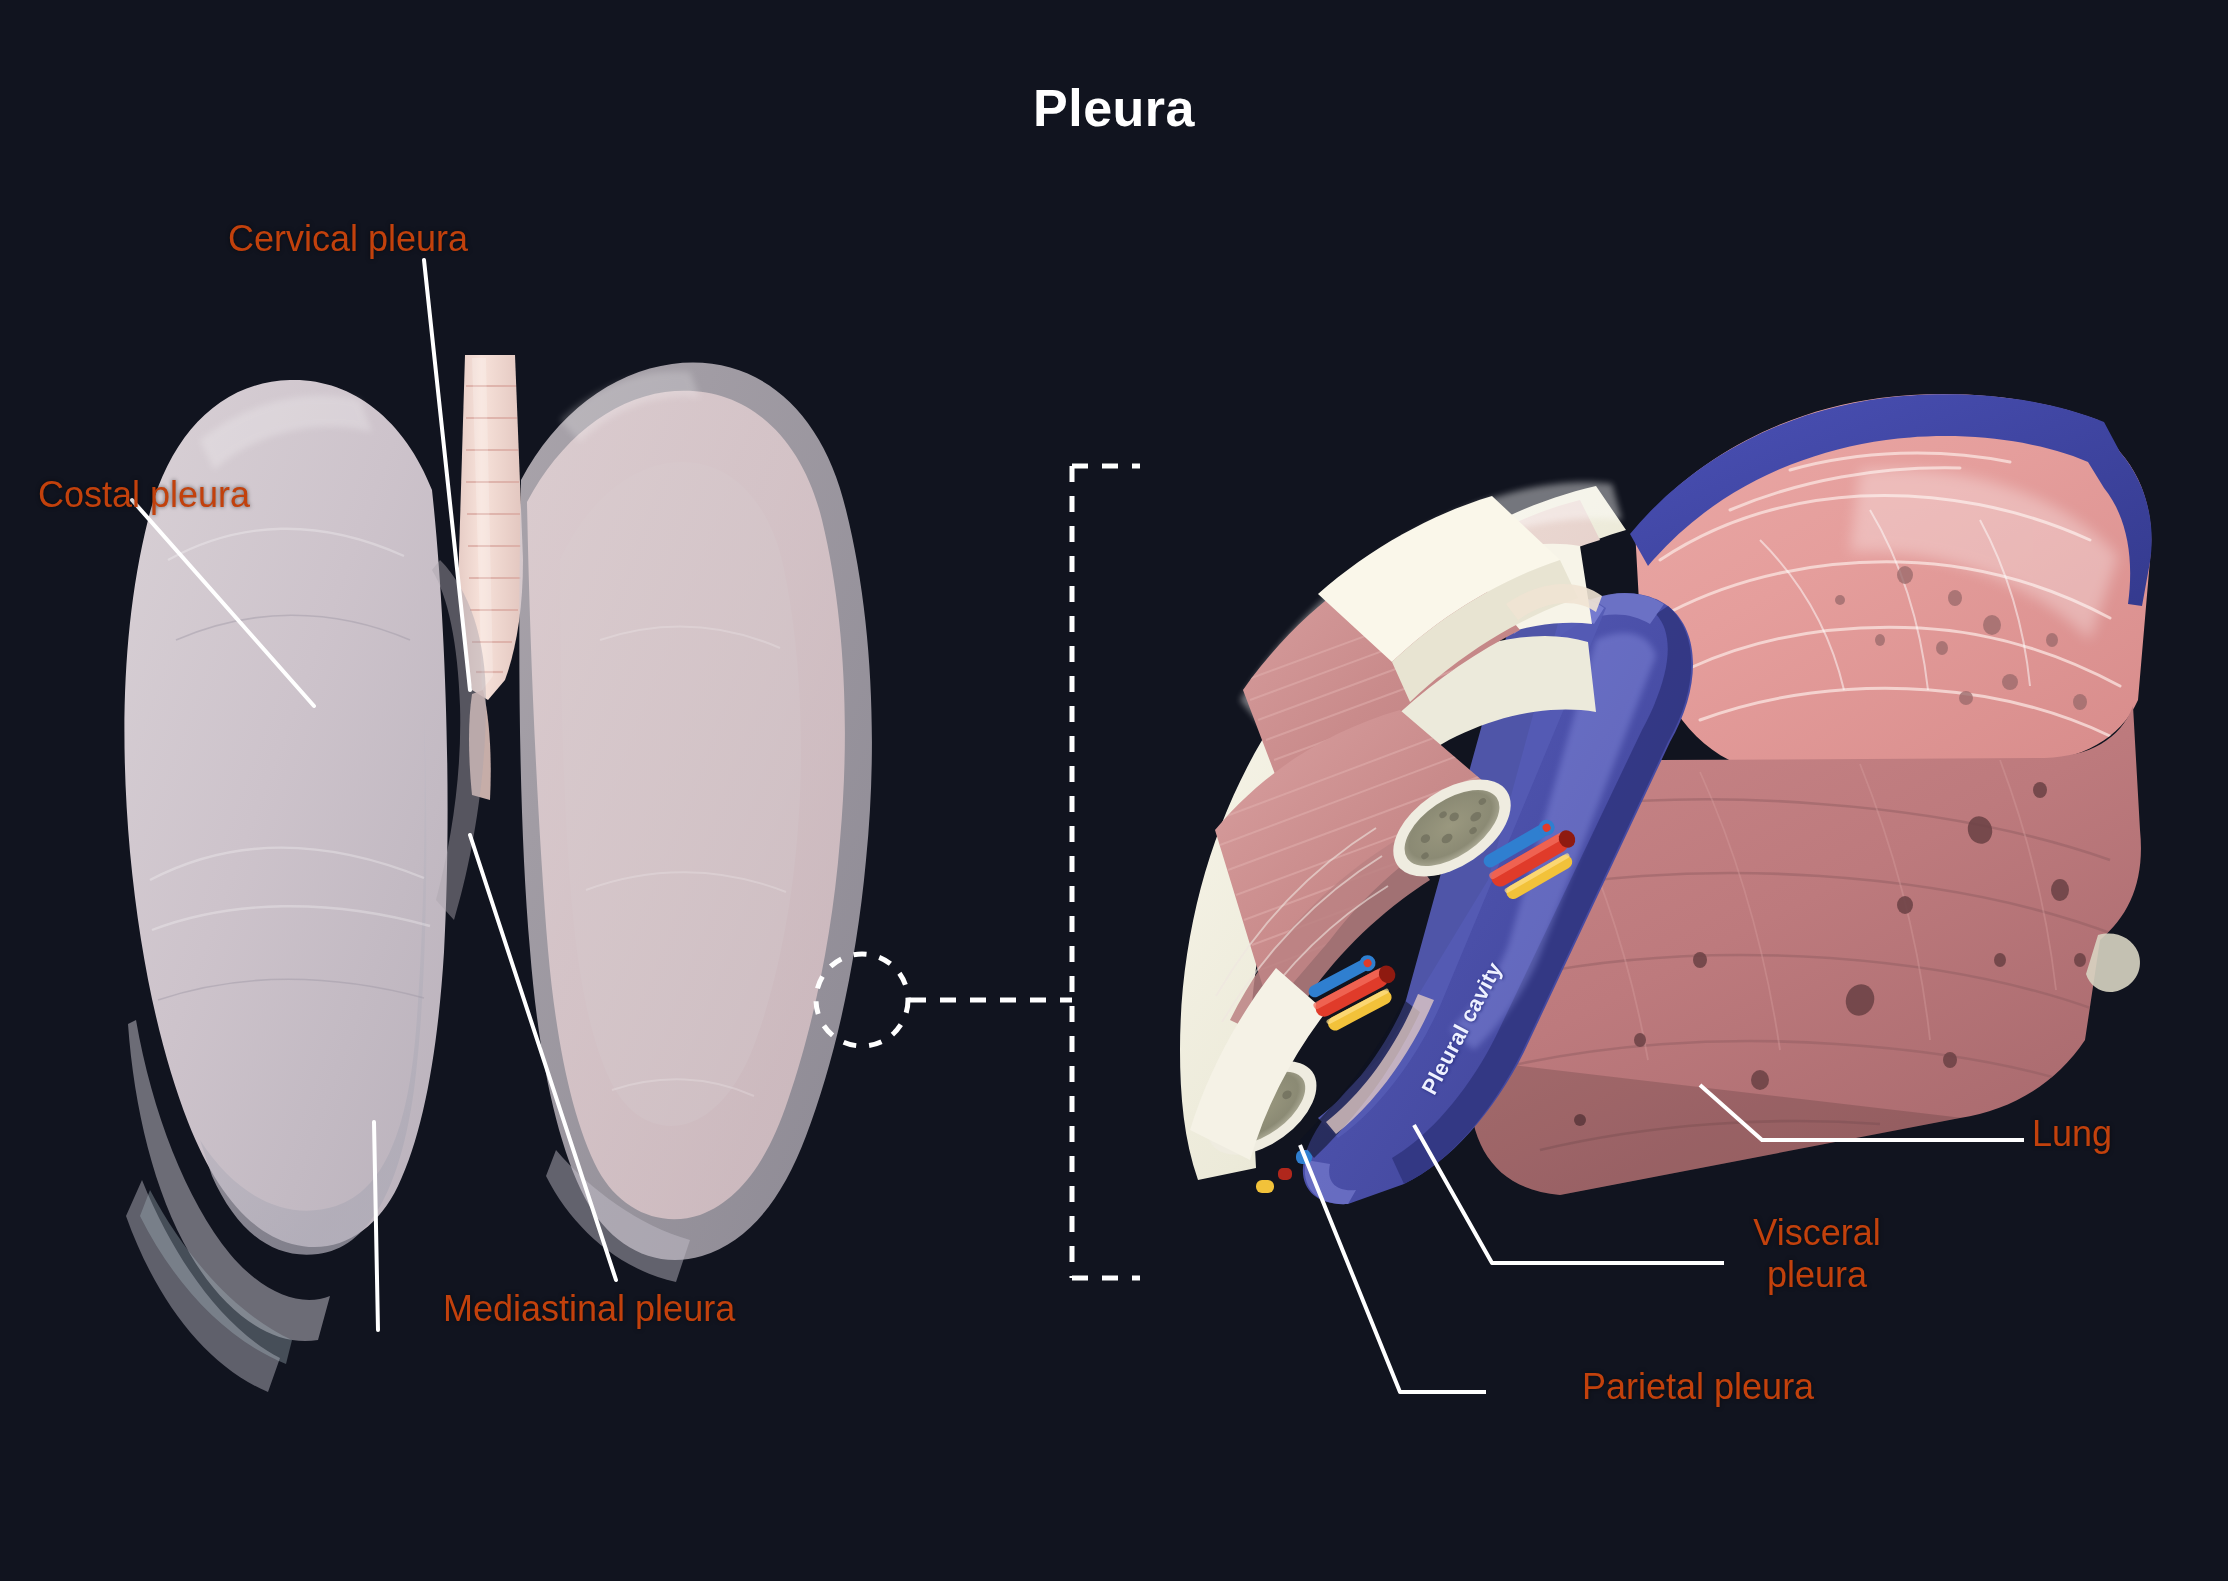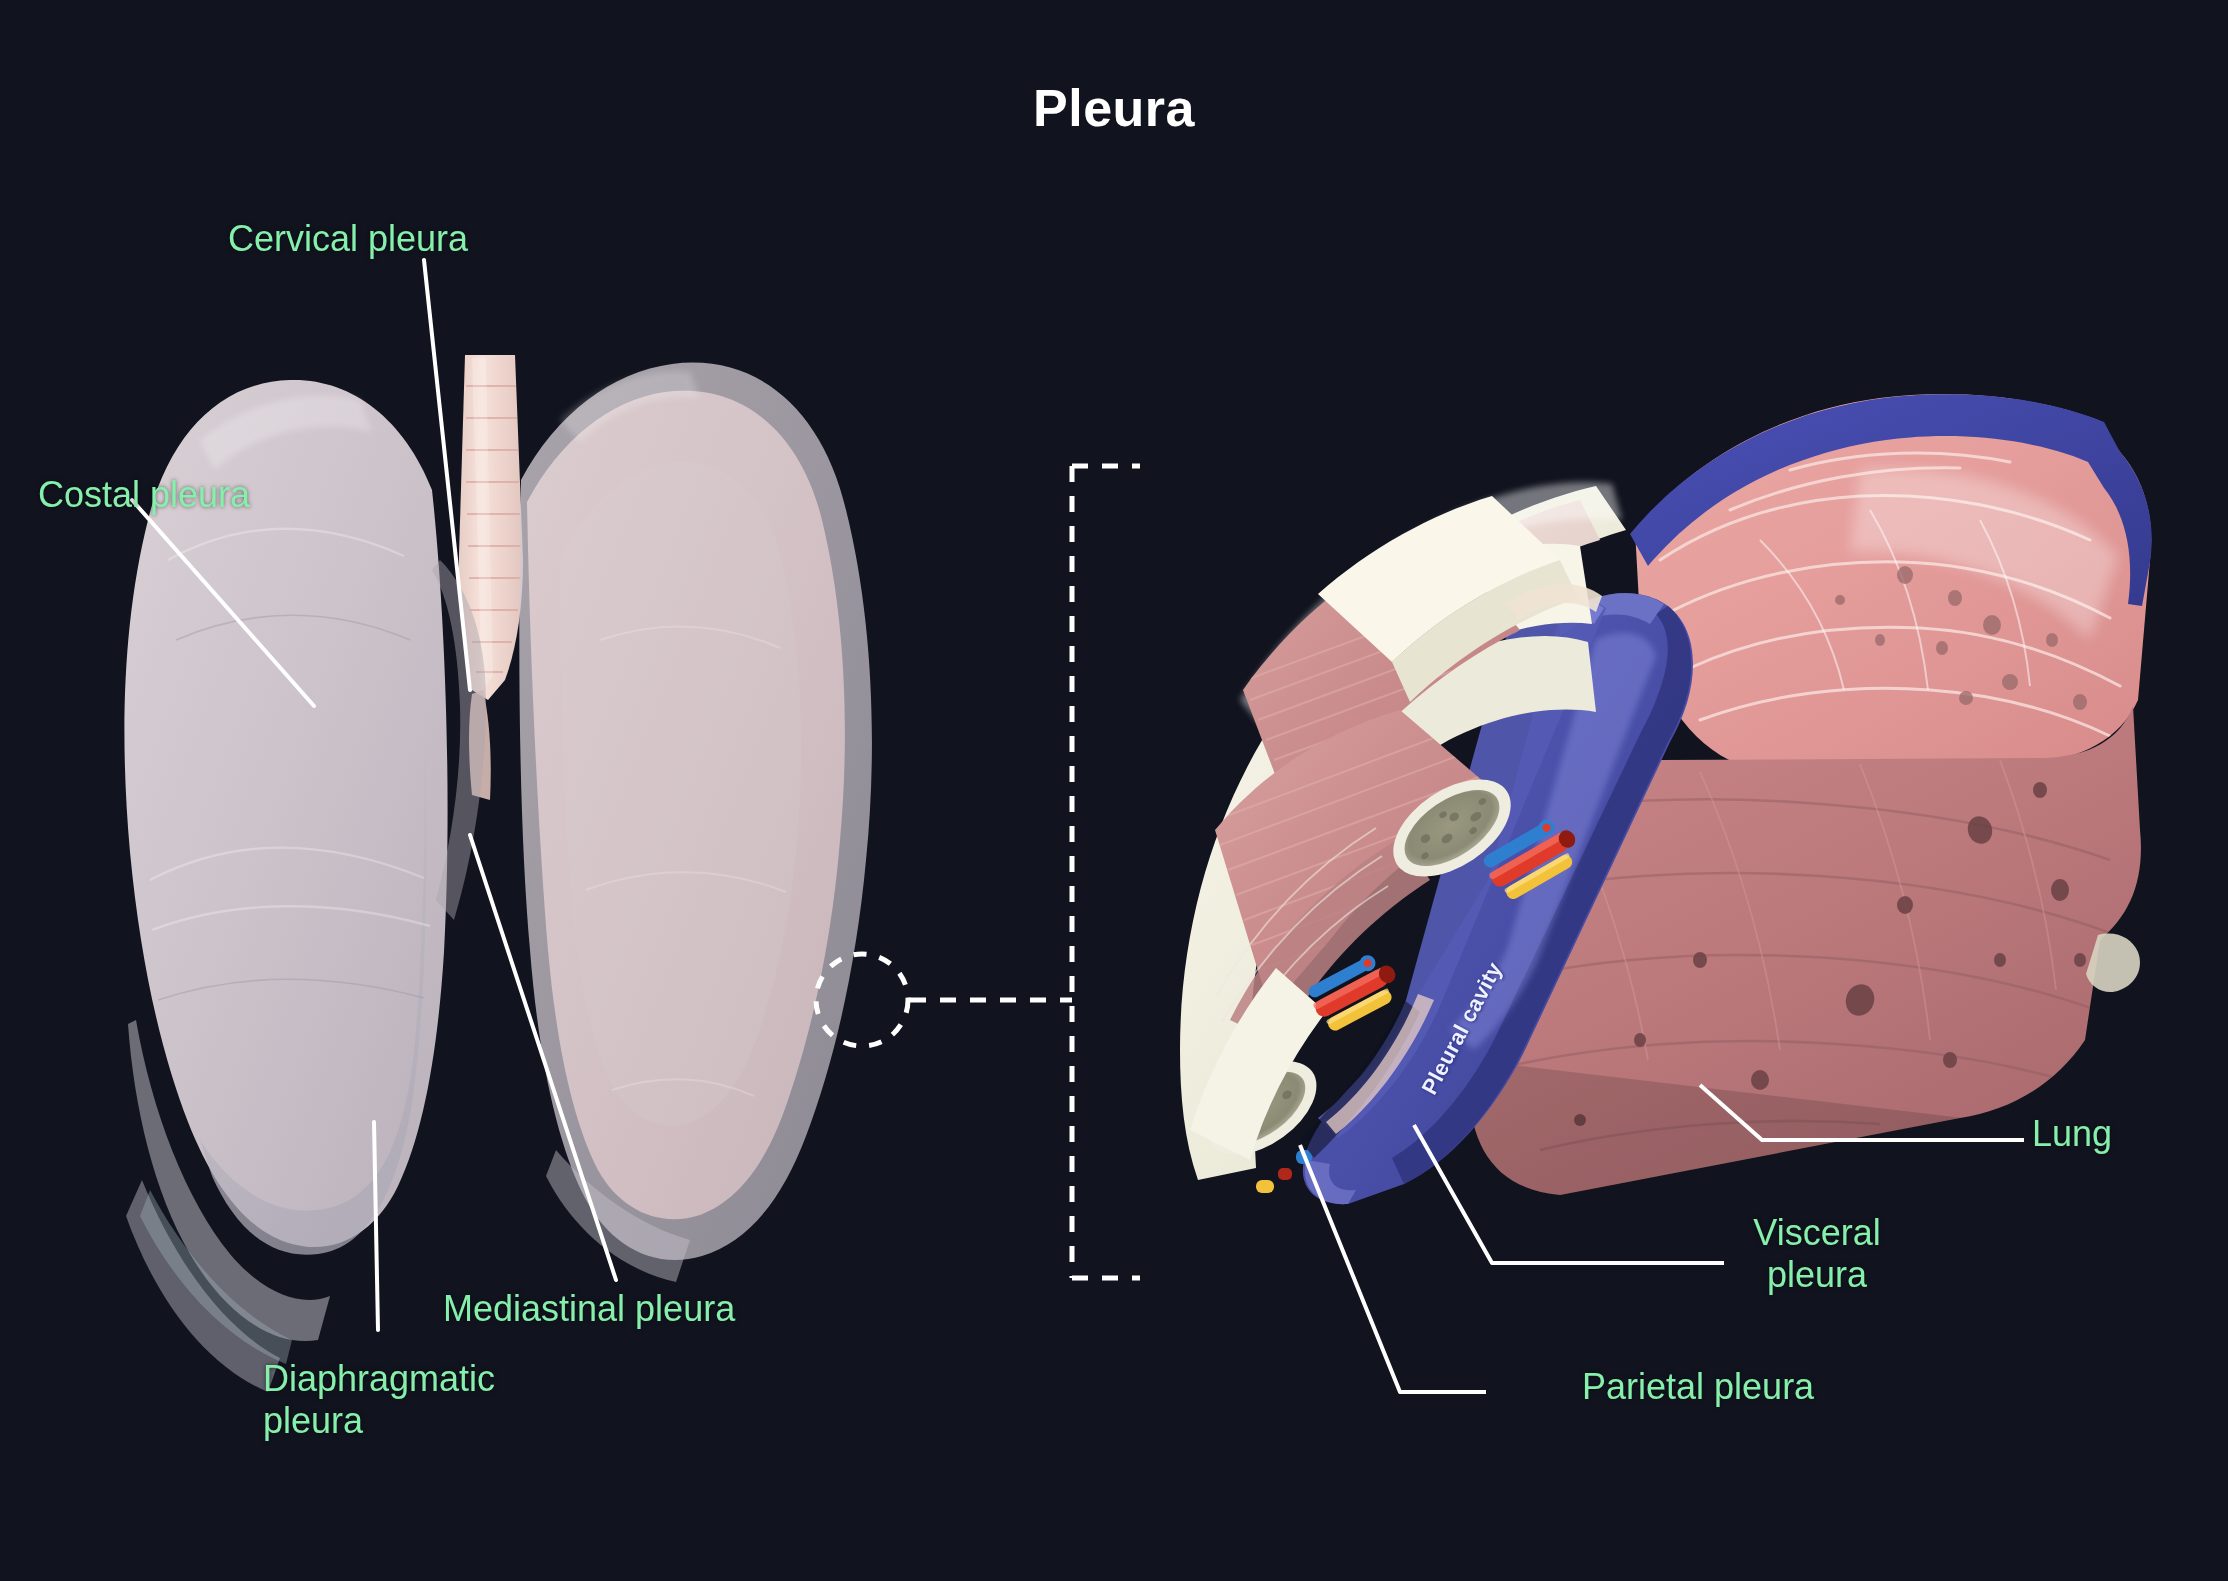--- a/index.html
+++ b/index.html
@@ -12,21 +12,21 @@
   }
   #stage{position:absolute;inset:0;width:1900px;height:1581px;}
   svg.layer{position:absolute;left:0;top:0;width:2228px;height:1581px;overflow:visible;}
 
   .title{
     position:absolute;left:0;top:78px;width:2228px;text-align:center;
     font-size:52px;font-weight:bold;color:#ffffff;letter-spacing:.5px;
   }
 
   .lbl{
-    position:absolute;color:#86efac;font-size:36px;line-height:1.18;
+    position:absolute;color:#c2410c;font-size:36px;line-height:1.18;
     white-space:pre-line;text-shadow:0 0 4px rgba(0,0,0,.55);
   }
   .lbl.r{text-align:center;}
 
   .cav-lbl{
     position:absolute;color:#eef1ff;font-size:22px;font-weight:600;
     letter-spacing:.3px;white-space:nowrap;
     text-shadow:0 1px 3px rgba(30,36,120,.9);
     transform-origin:0 50%;
   }
@@ -494,22 +494,20 @@
       <path d="M1300,1145 L1400,1392 L1486,1392"></path>
     </g>
   </svg>
 
   <div class="lbl" style="left:228px;top:218px;">Cervical pleura</div>
 
   <div class="lbl" style="left:38px;top:474px;">Costal pleura</div>
 
   <div class="lbl" style="left:443px;top:1288px;">Mediastinal pleura</div>
 
-  <div class="lbl" style="left:263px;top:1358px;">Diaphragmatic
-pleura</div>
 
   <div class="lbl r" style="left:2032px;top:1113px;">Lung</div>
 
   <div class="lbl r" style="left:1734px;top:1212px;">Visceral pleura</div>
 
   <div class="lbl r" style="left:1582px;top:1366px;">Parietal pleura</div>
 
   <div class="cav-lbl" style="left:1428px;top:1080px;transform:rotate(-62deg);">Pleural cavity</div>
 
 </div>

